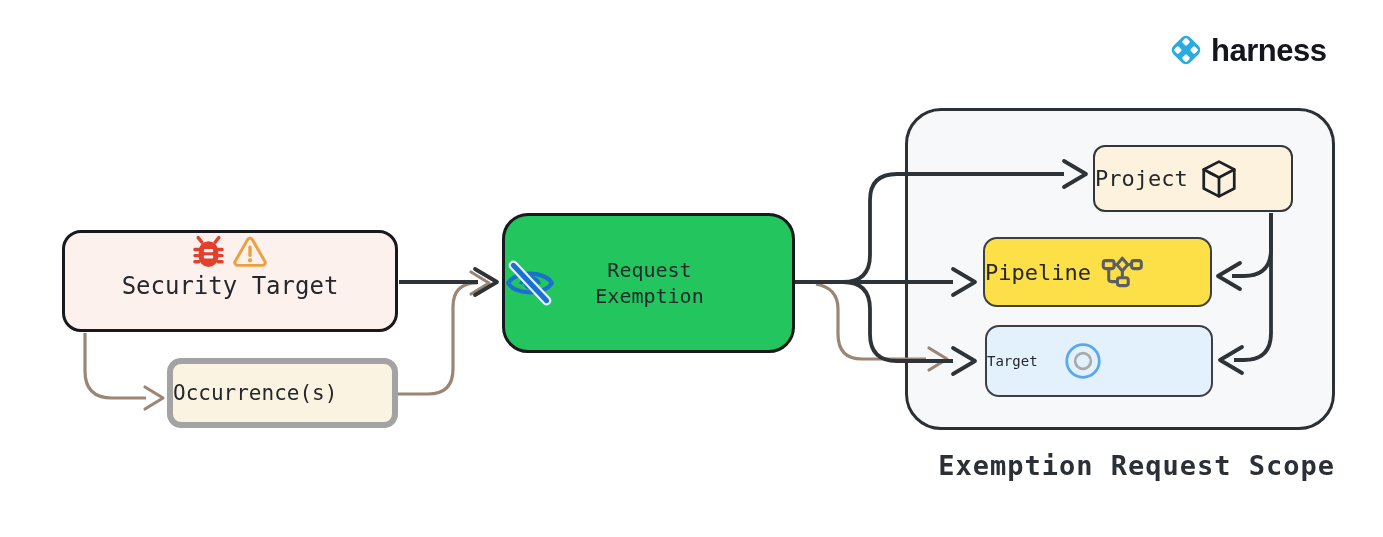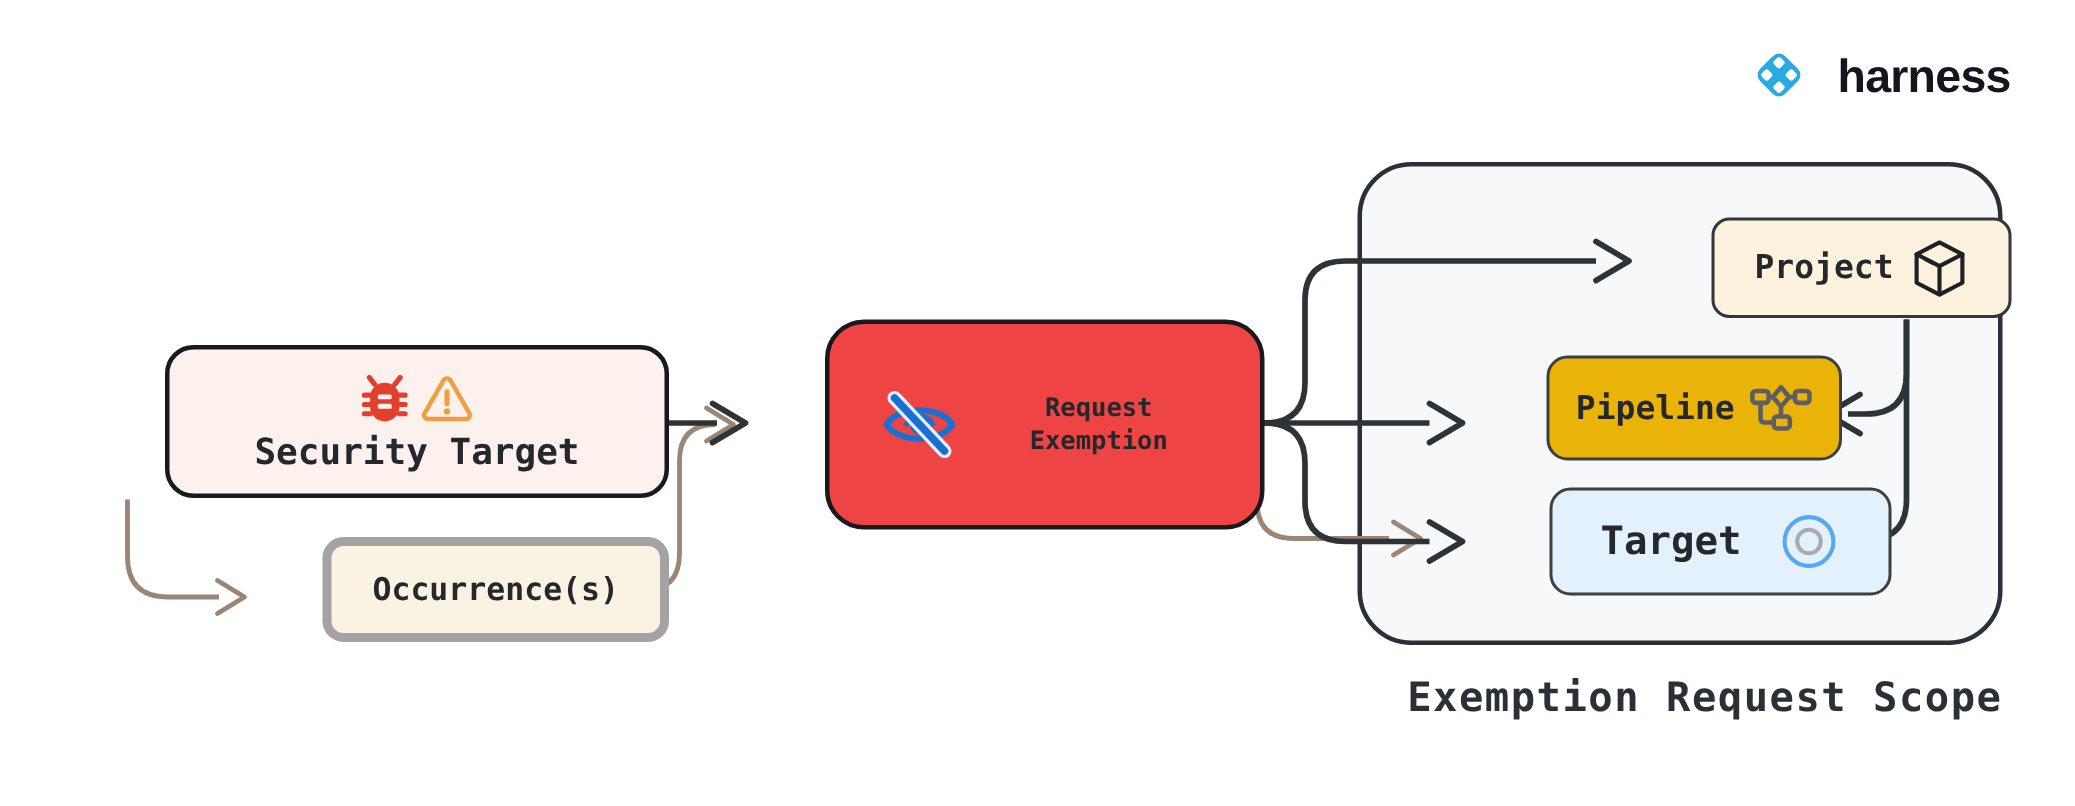--- a/index.html
+++ b/index.html
@@ -1,56 +1,56 @@
 <!DOCTYPE html>
 <html><head>
 <meta charset="utf-8">
 <style>
   html,body{margin:0;padding:0;background:#ffffff;}
   .canvas{position:relative;width:1383px;height:537px;background:#ffffff;overflow:hidden;
           font-family:"DejaVu Sans Mono","Liberation Mono",monospace;}
 
   
-  .logo{position:absolute;left:1166px;top:30px;display:flex;align-items:center;gap:19px;}
+  .logo{position:absolute;left:1166px;top:30px;display:flex;align-items:center;gap:5px;}
   .logo-text{font-family:"Liberation Sans",sans-serif;font-weight:bold;font-size:31px;
              letter-spacing:-0.5px;color:#15151d;line-height:1;}
 
   
   .edges{position:absolute;left:0;top:0;z-index:1;}
 
   
   .scope{position:absolute;left:905px;top:108px;width:430px;height:322px;box-sizing:border-box;
          background:#f6f8fa;border:3px solid #2b3036;border-radius:36px;z-index:0;}
   .scope-label{position:absolute;left:905px;top:450px;width:430px;text-align:right;
                font-size:27px;font-weight:bold;letter-spacing:1px;color:#2b2f36;z-index:2;}
 
   
   .node{position:absolute;box-sizing:border-box;display:flex;align-items:center;
-        justify-content:center;z-index:2;font-weight:bold;color:#24272b;margin-left:48px;}
+        justify-content:flex-start;z-index:2;font-weight:normal;color:#24272b;}
   .node-label{white-space:pre-wrap;}
 
   .sec{left:62px;top:230px;width:336px;height:102px;background:#fdf1ee;
        border:3px solid #17191d;border-radius:19px;flex-direction:column;gap:3px;font-size:24px;}
   .sec .icon-row{display:flex;align-items:center;gap:8px;height:36px;}
 
   .occ{left:167px;top:358px;width:231px;height:70px;background:#fbf3e1;
        border:6px solid #a3a3a3;border-radius:14px;font-size:21px;}
 
-  .req{left:502px;top:213px;width:293px;height:140px;background:#ef4444;
-       border:3px solid #17191d;border-radius:26px;gap:22px;font-size:17px;}
+  .req{left:502px;top:213px;width:293px;height:140px;background:#22c55e;
+       border:3px solid #17191d;border-radius:26px;gap:22px;font-size:20px;}
   .req .node-label{max-width:145px;text-align:center;line-height:1.3;}
 
   .prj{left:1093px;top:145px;width:200px;height:67px;background:#fcf2de;
        border:2px solid #33373c;border-radius:12px;gap:12px;font-size:22px;}
 
-  .pip{left:983px;top:237px;width:197px;height:70px;background:#eab308;
+  .pip{left:983px;top:237px;width:229px;height:70px;background:#fde047;
        border:2px solid #3c4043;border-radius:14px;gap:10px;font-size:22px;}
 
   .tgt{left:985px;top:325px;width:228px;height:72px;background:#e3f1fd;
-       border:2px solid #3c4043;border-radius:14px;gap:24px;font-size:26px;}
+       border:2px solid #3c4043;border-radius:14px;gap:24px;font-size:14px;}
 
   .icn{display:block;}
 </style>
 </head>
 <body>
 
 <div class="canvas">
 
   <svg class="edges" width="1383" height="537" viewBox="0 0 1383 537">
 

